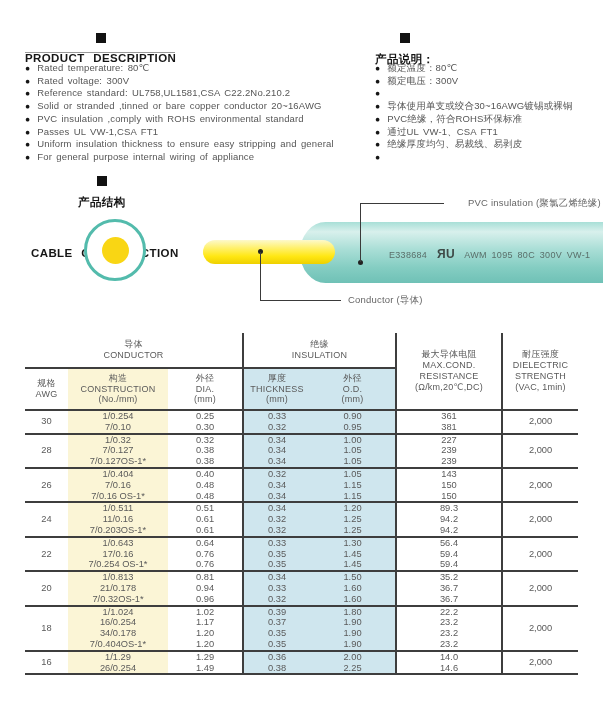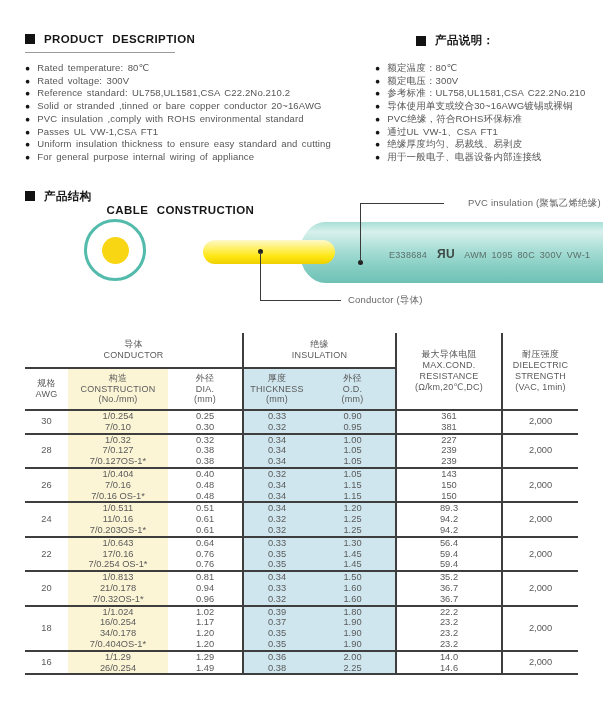--- a/index.html
+++ b/index.html
@@ -1,21 +1,21 @@
 <!DOCTYPE html>
 <html><head>
 <meta charset="utf-8">
 <style>
   html,body{margin:0;padding:0;background:#fff;}
   .page{position:relative;width:603px;height:714px;background:#ffffff;overflow:hidden;
         font-family:"Liberation Sans","DejaVu Sans",sans-serif;color:#595959;}
 
   
   .sec-title{position:absolute;display:flex;align-items:center;gap:9px;
-             font-size:11.5px;font-weight:bold;color:#161616;letter-spacing:.4px;word-spacing:5px;}
+             font-size:11.5px;font-weight:bold;color:#161616;letter-spacing:.4px;word-spacing:5px;flex-direction:column;}
   .sq{display:inline-block;width:10px;height:10px;background:#121212;flex:0 0 auto;}
   .underline{position:absolute;height:0;border-bottom:1px solid #9a9a9a;}
 
   
   .bullets{position:absolute;}
   .b-row{display:flex;align-items:flex-start;gap:7px;font-size:9.5px;line-height:12.7px;color:#565656;
          letter-spacing:.15px;word-spacing:1.5px;}
   .b-dot{font-size:8.5px;line-height:12.7px;color:#161616;flex:0 0 auto;}
 
   
@@ -76,64 +76,62 @@
       <div class="b-row">
         <span class="b-dot">●</span>
         <span>PVC insulation ,comply with ROHS environmental standard</span>
       </div>
       <div class="b-row">
         <span class="b-dot">●</span>
         <span>Passes UL VW-1,CSA FT1</span>
       </div>
       <div class="b-row">
         <span class="b-dot">●</span>
-        <span>Uniform insulation thickness to ensure easy standard and cutting</span>
+        <span>Uniform insulation thickness to ensure easy stripping and general</span>
       </div>
       <div class="b-row">
         <span class="b-dot">●</span>
         <span>For general purpose internal wiring of appliance</span>
       </div>
     </div>
 
-  <div class="sec-title" style="left:375px;top:33px;margin-left:41px;">
+  <div class="sec-title" style="left:375px;top:33px;">
     <span class="sq"></span>
     <span>产品说明：</span>
   </div>
   <div class="bullets" style="left:375px;top:62px;width:228px;">
       <div class="b-row">
         <span class="b-dot">●</span>
         <span>额定温度：80℃</span>
       </div>
       <div class="b-row">
         <span class="b-dot">●</span>
         <span>额定电压：300V</span>
       </div>
       <div class="b-row">
         <span class="b-dot">●</span>
-        <span>参考标准：UL758,UL1581,CSA C22.2No.210</span>
       </div>
       <div class="b-row">
         <span class="b-dot">●</span>
         <span>导体使用单支或绞合30~16AWG镀锡或裸铜</span>
       </div>
       <div class="b-row">
         <span class="b-dot">●</span>
         <span>PVC绝缘，符合ROHS环保标准</span>
       </div>
       <div class="b-row">
         <span class="b-dot">●</span>
         <span>通过UL VW-1、CSA FT1</span>
       </div>
       <div class="b-row">
         <span class="b-dot">●</span>
         <span>绝缘厚度均匀、易裁线、易剥皮</span>
       </div>
       <div class="b-row">
         <span class="b-dot">●</span>
-        <span>用于一般电子、电器设备内部连接线</span>
       </div>
     </div>
 
   <div class="sec-title" style="left:25px;top:176px;">
     <span class="sq"></span>
     <span>产品结构</span>
     <span style="font-weight:bold;margin-left:6px;margin-top:28px;">CABLE  CONSTRUCTION</span>
   </div>
 
   <div>

